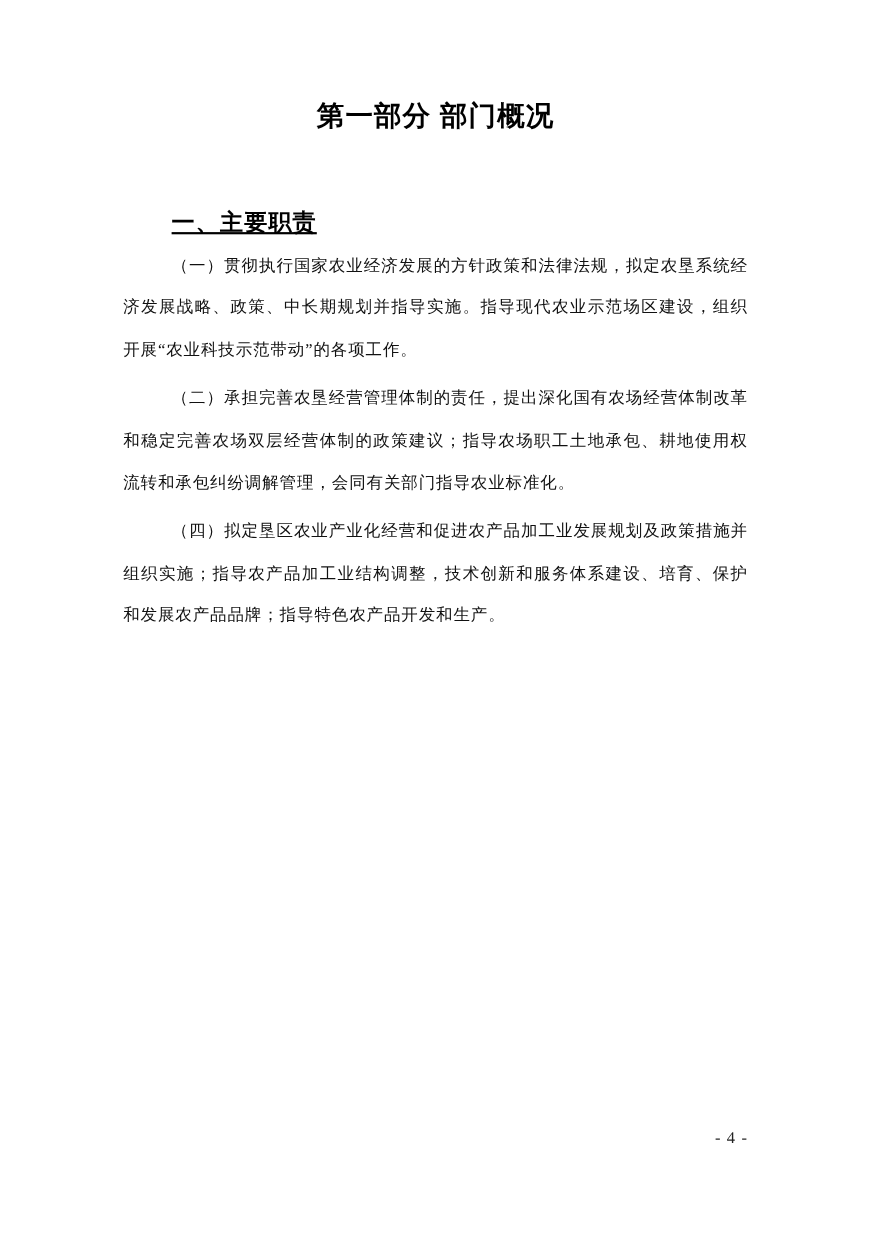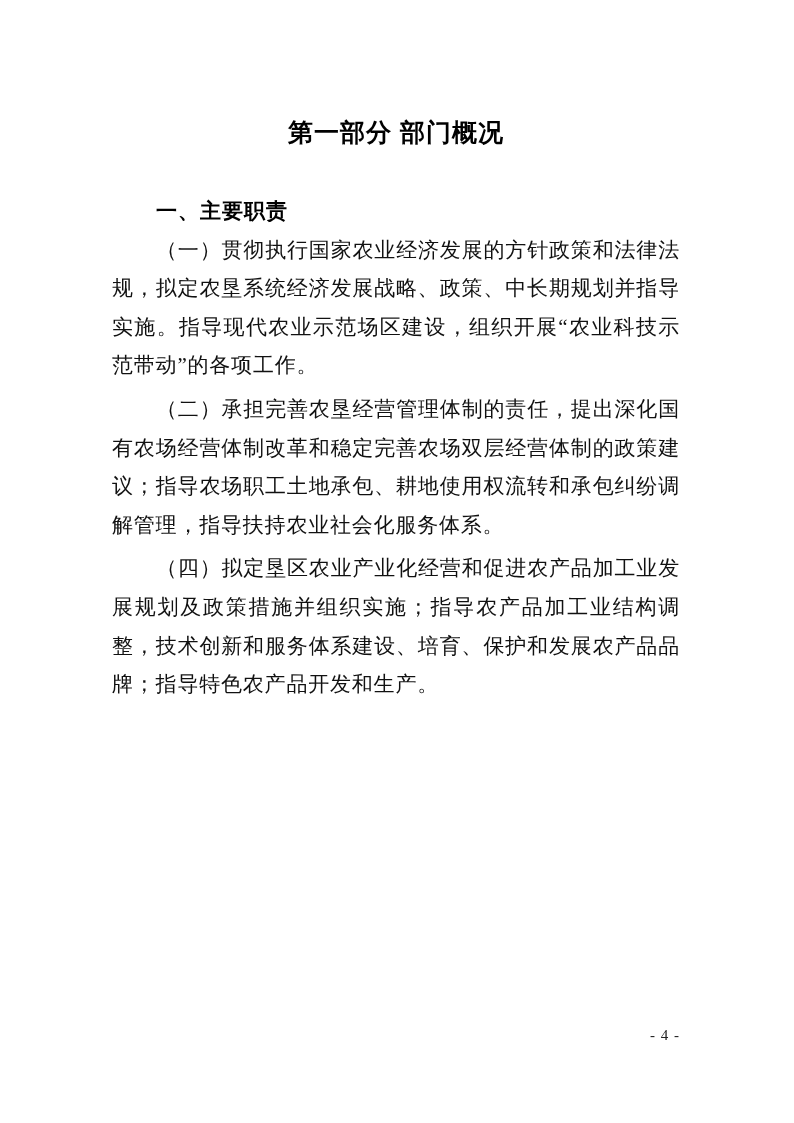--- a/index.html
+++ b/index.html
@@ -12,46 +12,47 @@
     width: 794px;
     height: 1123px;
     background: #ffffff;
     color: #111111;
     font-family: "Liberation Serif", "DejaVu Serif", serif;
     overflow: hidden;
   }
   .doc {
     position: absolute;
     left: 112px;
-    top: 112px;
+    top: 86px;
     width: 568px;
   }
   .title {
     margin: 0;
     font-family: "Liberation Sans", "DejaVu Sans", sans-serif;
     font-weight: bold;
     font-size: 25px;
     line-height: 40px;
     text-align: center;
     letter-spacing: 1px;
     color: #000000;
   }
   .heading {
-    margin: 40px 0 0 0;
+    margin: 58px 0 0 0;
     padding-left: 44px;
     font-family: "Liberation Sans", "DejaVu Sans", sans-serif;
     font-weight: bold;
     font-size: 21px;
     line-height: 38.6px;
     letter-spacing: 1px;
     color: #000000;
+    text-decoration: underline;
   }
   .para {
     margin: 0 0 5px 0;
-    font-size: 21px;
+    font-size: 15px;
     line-height: 38.6px;
     letter-spacing: 0.8px;
     text-align: justify;
     text-indent: 44px;
     word-break: break-all;
     color: #111111;
   }
   .footer {
     position: absolute;
     top: 1026px;
@@ -63,17 +64,17 @@
   }
 </style>
 </head>
 <body>
 
 <div class="page">
   <div class="doc">
     <h1 class="title">第一部分 部门概况</h1>
     <h2 class="heading">一、主要职责</h2>
     <p class="para">（一）贯彻执行国家农业经济发展的方针政策和法律法规，拟定农垦系统经济发展战略、政策、中长期规划并指导实施。指导现代农业示范场区建设，组织开展“农业科技示范带动”的各项工作。</p>
-    <p class="para">（二）承担完善农垦经营管理体制的责任，提出深化国有农场经营体制改革和稳定完善农场双层经营体制的政策建议；指导农场职工土地承包、耕地使用权流转和承包纠纷调解管理，指导扶持农业社会化服务体系。</p>
+    <p class="para">（二）承担完善农垦经营管理体制的责任，提出深化国有农场经营体制改革和稳定完善农场双层经营体制的政策建议；指导农场职工土地承包、耕地使用权流转和承包纠纷调解管理，会同有关部门指导农业标准化。</p>
     <p class="para">（四）拟定垦区农业产业化经营和促进农产品加工业发展规划及政策措施并组织实施；指导农产品加工业结构调整，技术创新和服务体系建设、培育、保护和发展农产品品牌；指导特色农产品开发和生产。</p>
   </div>
   <div class="footer">- 4 -</div>
 </div>
 
 </body></html>

